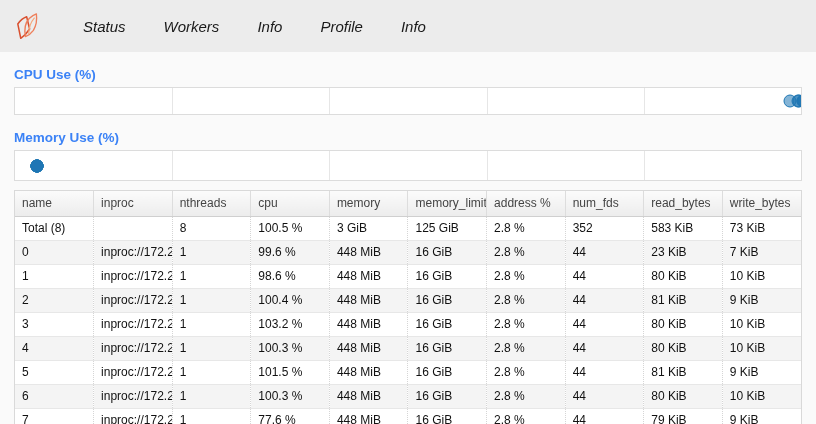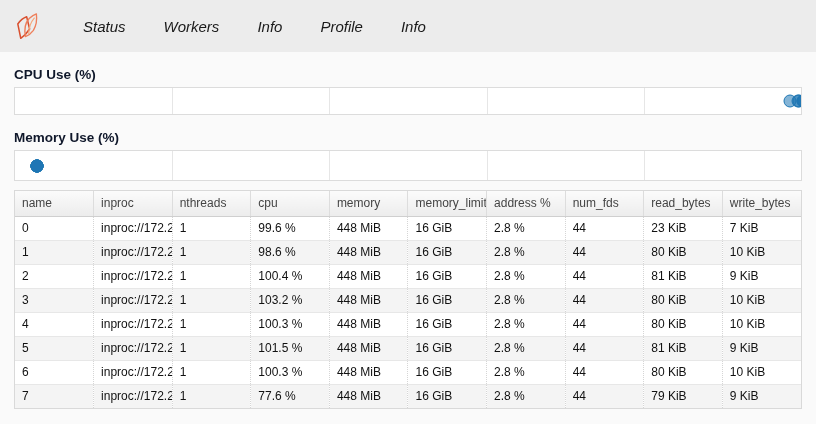--- a/index.html
+++ b/index.html
@@ -29,21 +29,21 @@
     color: #1a1a1a;
     text-decoration: none;
     cursor: pointer;
   }
 
   
   .content { padding: 0 14px; }
   .chart-title {
     font-size: 13.5px;
     font-weight: bold;
-    color: #0f172a;
+    color: #3b82f6;
     margin-top: 15px;
     margin-bottom: 5px;
   }
   .plot {
     position: relative;
     background: #ffffff;
     border: 1px solid #dcdcdc;
     overflow: hidden;
   }
   .plot.cpu { height: 28px; }
@@ -164,20 +164,32 @@
             <th>memory</th>
             <th>memory_limit</th>
             <th>address %</th>
             <th>num_fds</th>
             <th>read_bytes</th>
             <th>write_bytes</th>
           </tr>
       </thead>
       <tbody id="table-body">
           <tr>
+            <td>Total (8)</td>
+            <td></td>
+            <td>8</td>
+            <td>100.5 %</td>
+            <td>3 GiB</td>
+            <td>125 GiB</td>
+            <td>2.8 %</td>
+            <td>352</td>
+            <td>583 KiB</td>
+            <td>73 KiB</td>
+          </tr>
+          <tr>
             <td>0</td>
             <td>inproc://172.20</td>
             <td>1</td>
             <td>99.6 %</td>
             <td>448 MiB</td>
             <td>16 GiB</td>
             <td>2.8 %</td>
             <td>44</td>
             <td>23 KiB</td>
             <td>7 KiB</td>

